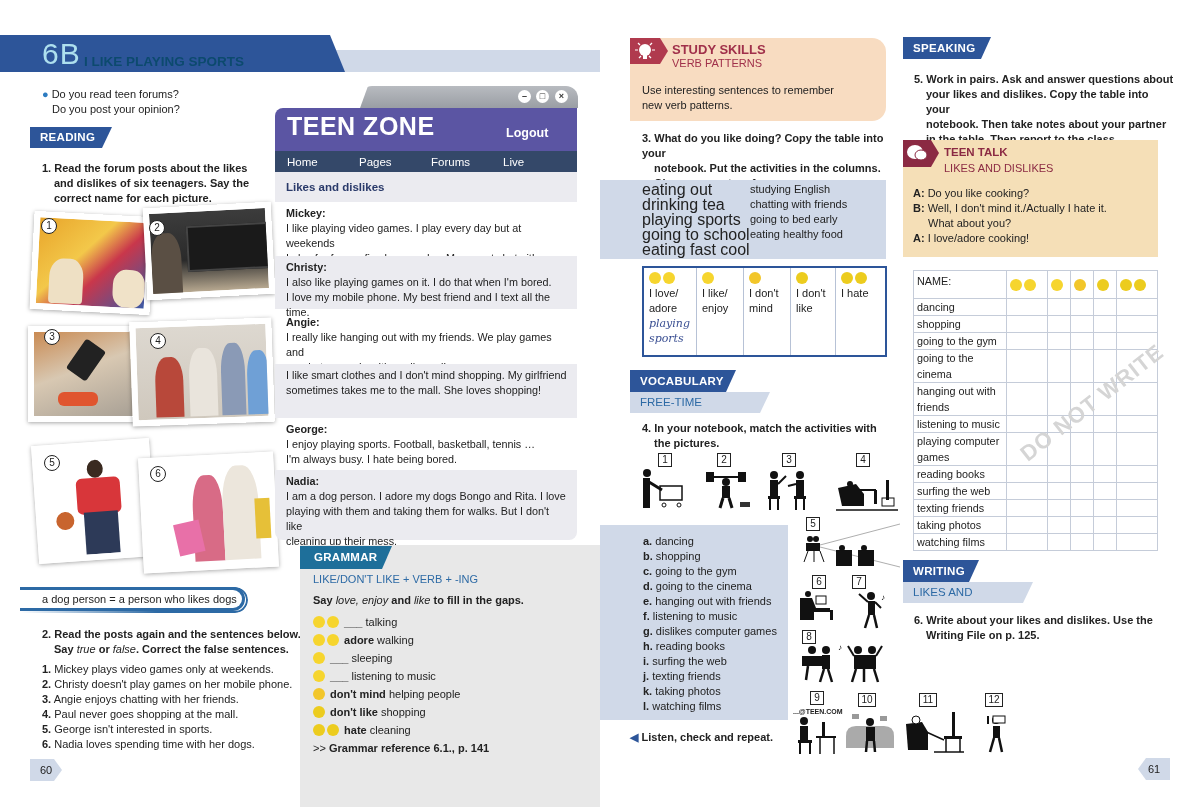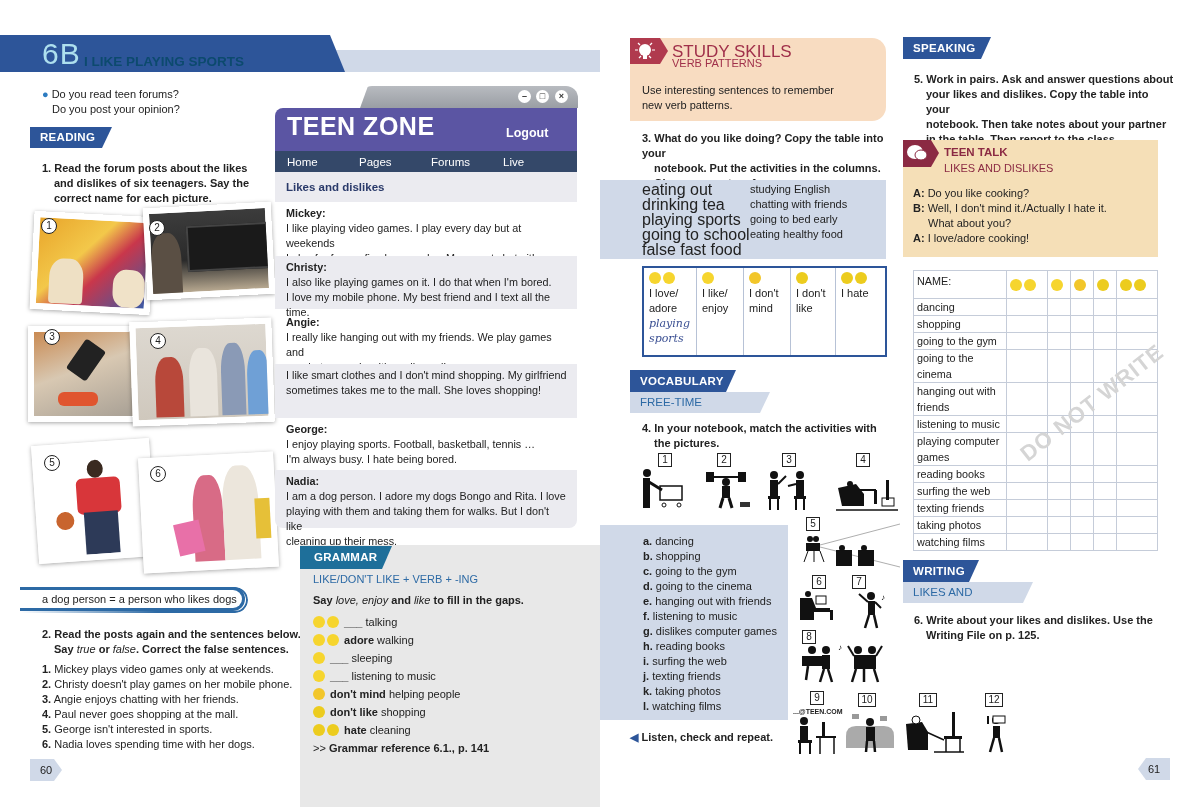--- a/index.html
+++ b/index.html
@@ -147,21 +147,21 @@
 </div>
 <div class="abs post g" style="top:364px;height:54px">
   <div>I like smart clothes and I don't mind shopping. My girlfriend</div>
   <div>sometimes takes me to the mall. She loves shopping!</div>
 </div>
 <div class="abs post" style="top:418px;height:35px">
   <b>George:</b>
   <div>I enjoy playing sports. Football, basketball, tennis …</div>
   <div>I'm always busy. I hate being bored.</div>
 </div>
-<div class="abs post g" style="top:470px;height:58px;border-radius:0 0 8px 8px">
+<div class="abs post g" style="top:470px;height:70px;border-radius:0 0 8px 8px">
   <b>Nadia:</b>
   <div>I am a dog person. I adore my dogs Bongo and Rita. I love</div>
   <div>playing with them and taking them for walks. But I don't like</div>
   <div>cleaning up their mess.</div>
 </div>
 
 <div class="abs" style="left:20px;top:587px;width:225px;height:24px;border-right:3px solid #2d6aa5;border-top:3px solid #2d6aa5;border-bottom:3px solid #2d6aa5;border-radius:0 12px 12px 0;border-image:linear-gradient(90deg,#fff,#2d6aa5 50%) 1;border-image:none;background:linear-gradient(90deg,#fff 0,#fff 100%)"></div>
 <div class="abs" style="left:20px;top:587px;width:228px;height:26px;border:2.5px solid #2d6aa5;border-left:none;border-radius:0 13px 13px 0;-webkit-mask:linear-gradient(90deg,transparent 0,#000 60%);mask:linear-gradient(90deg,transparent 0,#000 60%)"></div>
 <div class="abs" style="left:42px;top:593px;font-size:11px">a dog person = a person who likes dogs</div>
 
@@ -204,40 +204,40 @@
       <g stroke="#fff" stroke-width="1.2">
         <line x1="5" y1="12" x2="8" y2="12"></line>
         <line x1="22" y1="12" x2="25" y2="12"></line>
         <line x1="8" y1="5" x2="10" y2="7"></line>
         <line x1="22" y1="5" x2="20" y2="7"></line>
         <line x1="9" y1="20" x2="11" y2="18"></line>
         <line x1="21" y1="20" x2="19" y2="18"></line>
       </g>
     </svg>
 </div>
-<div class="abs" style="left:672px;top:42px;color:#a0304a;font-weight:normal;font-size:17px">STUDY SKILLS</div>
+<div class="abs" style="left:672px;top:42px;color:#a0304a;font-weight:bold;font-size:13px">STUDY SKILLS</div>
 <div class="abs" style="left:672px;top:57px;color:#a0304a;font-size:11px">VERB PATTERNS</div>
 <div class="abs" style="left:642px;top:83px;font-size:11px;line-height:15px">
   <div>Use interesting sentences to remember</div>
   <div>new verb patterns.</div>
 </div>
 
 <div class="abs instr" style="left:642px;top:131px;width:250px">
   <span>3.</span> <span>What do you like doing? Copy the table into your</span>
   <span class="ind">notebook. Put the activities in the columns.</span>
   <span class="ind">Give answers true for you.</span>
 </div>
 
 <div class="abs act-box"></div>
 <div class="abs" style="left:642px;top:182px;font-size:16px;line-height:15px">
   <div>eating out</div>
   <div>drinking tea</div>
   <div>playing sports</div>
   <div>going to school</div>
-  <div>false fast food</div>
+  <div>eating fast cool</div>
 </div>
 <div class="abs" style="left:750px;top:182px;font-size:11px;line-height:15px">
   <div>studying English</div>
   <div>chatting with friends</div>
   <div>going to bed early</div>
   <div>eating healthy food</div>
 </div>
 
 <div class="abs verb-table">
   <div class="col" style="width:53px">

